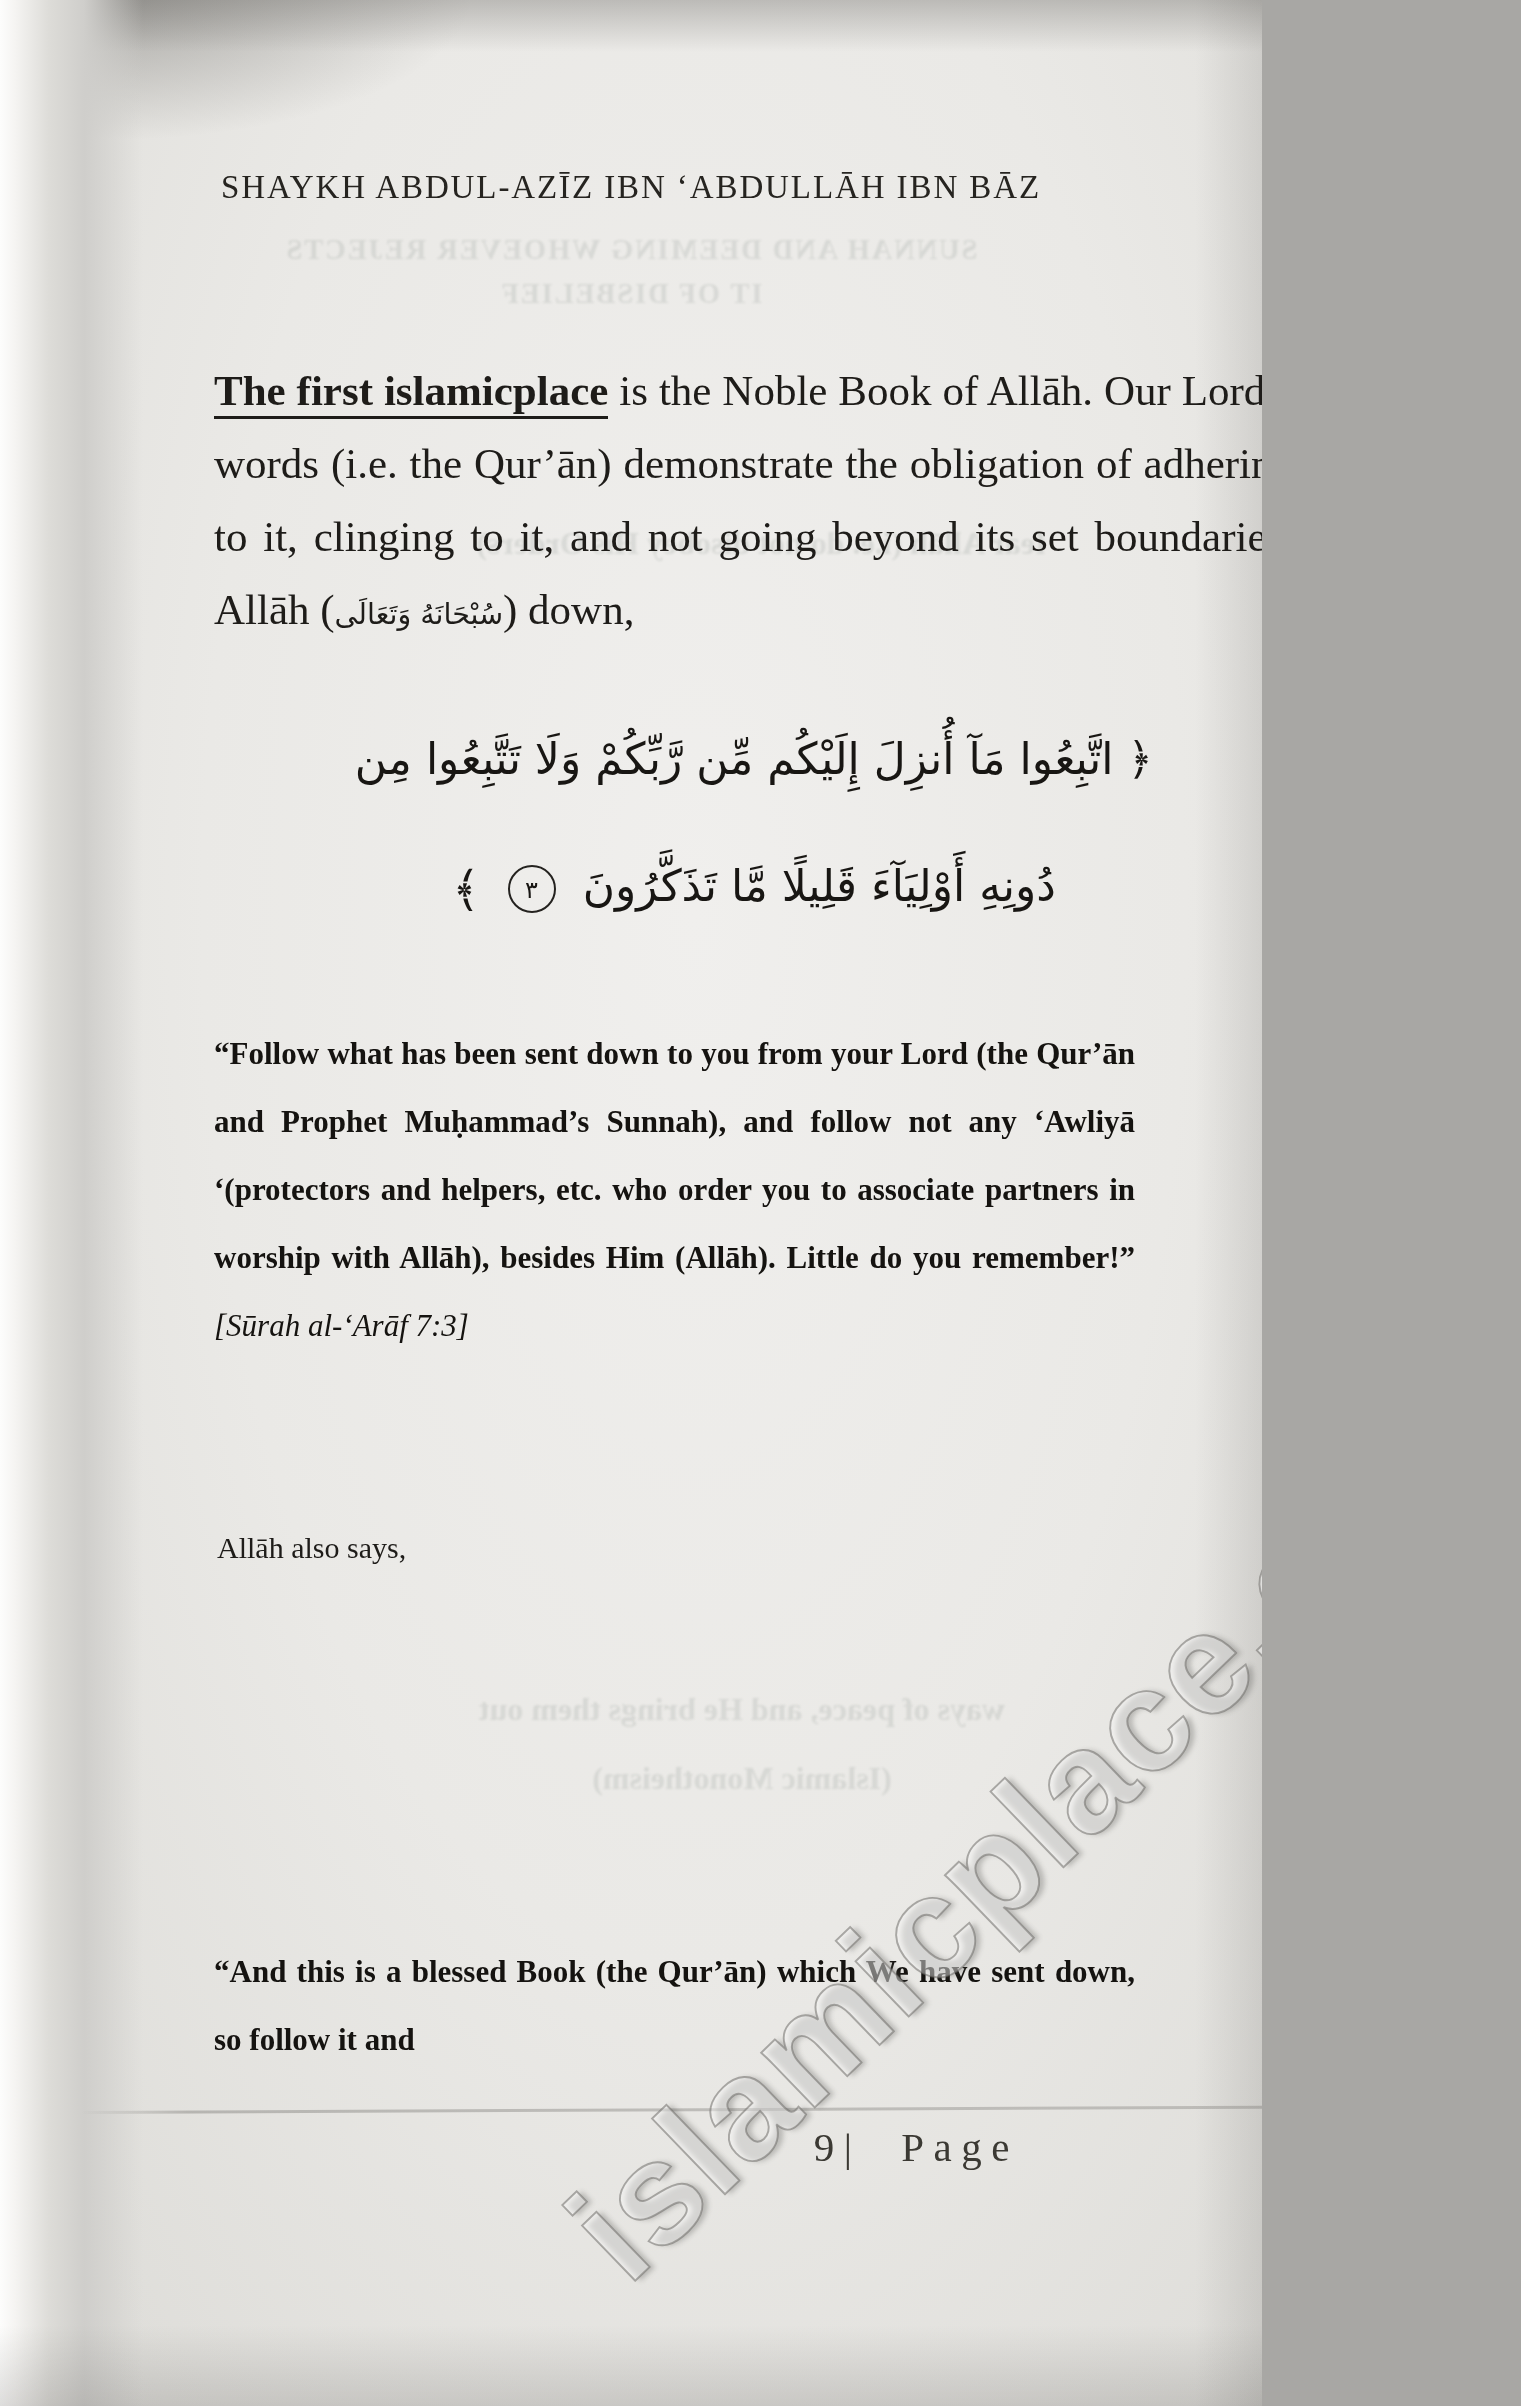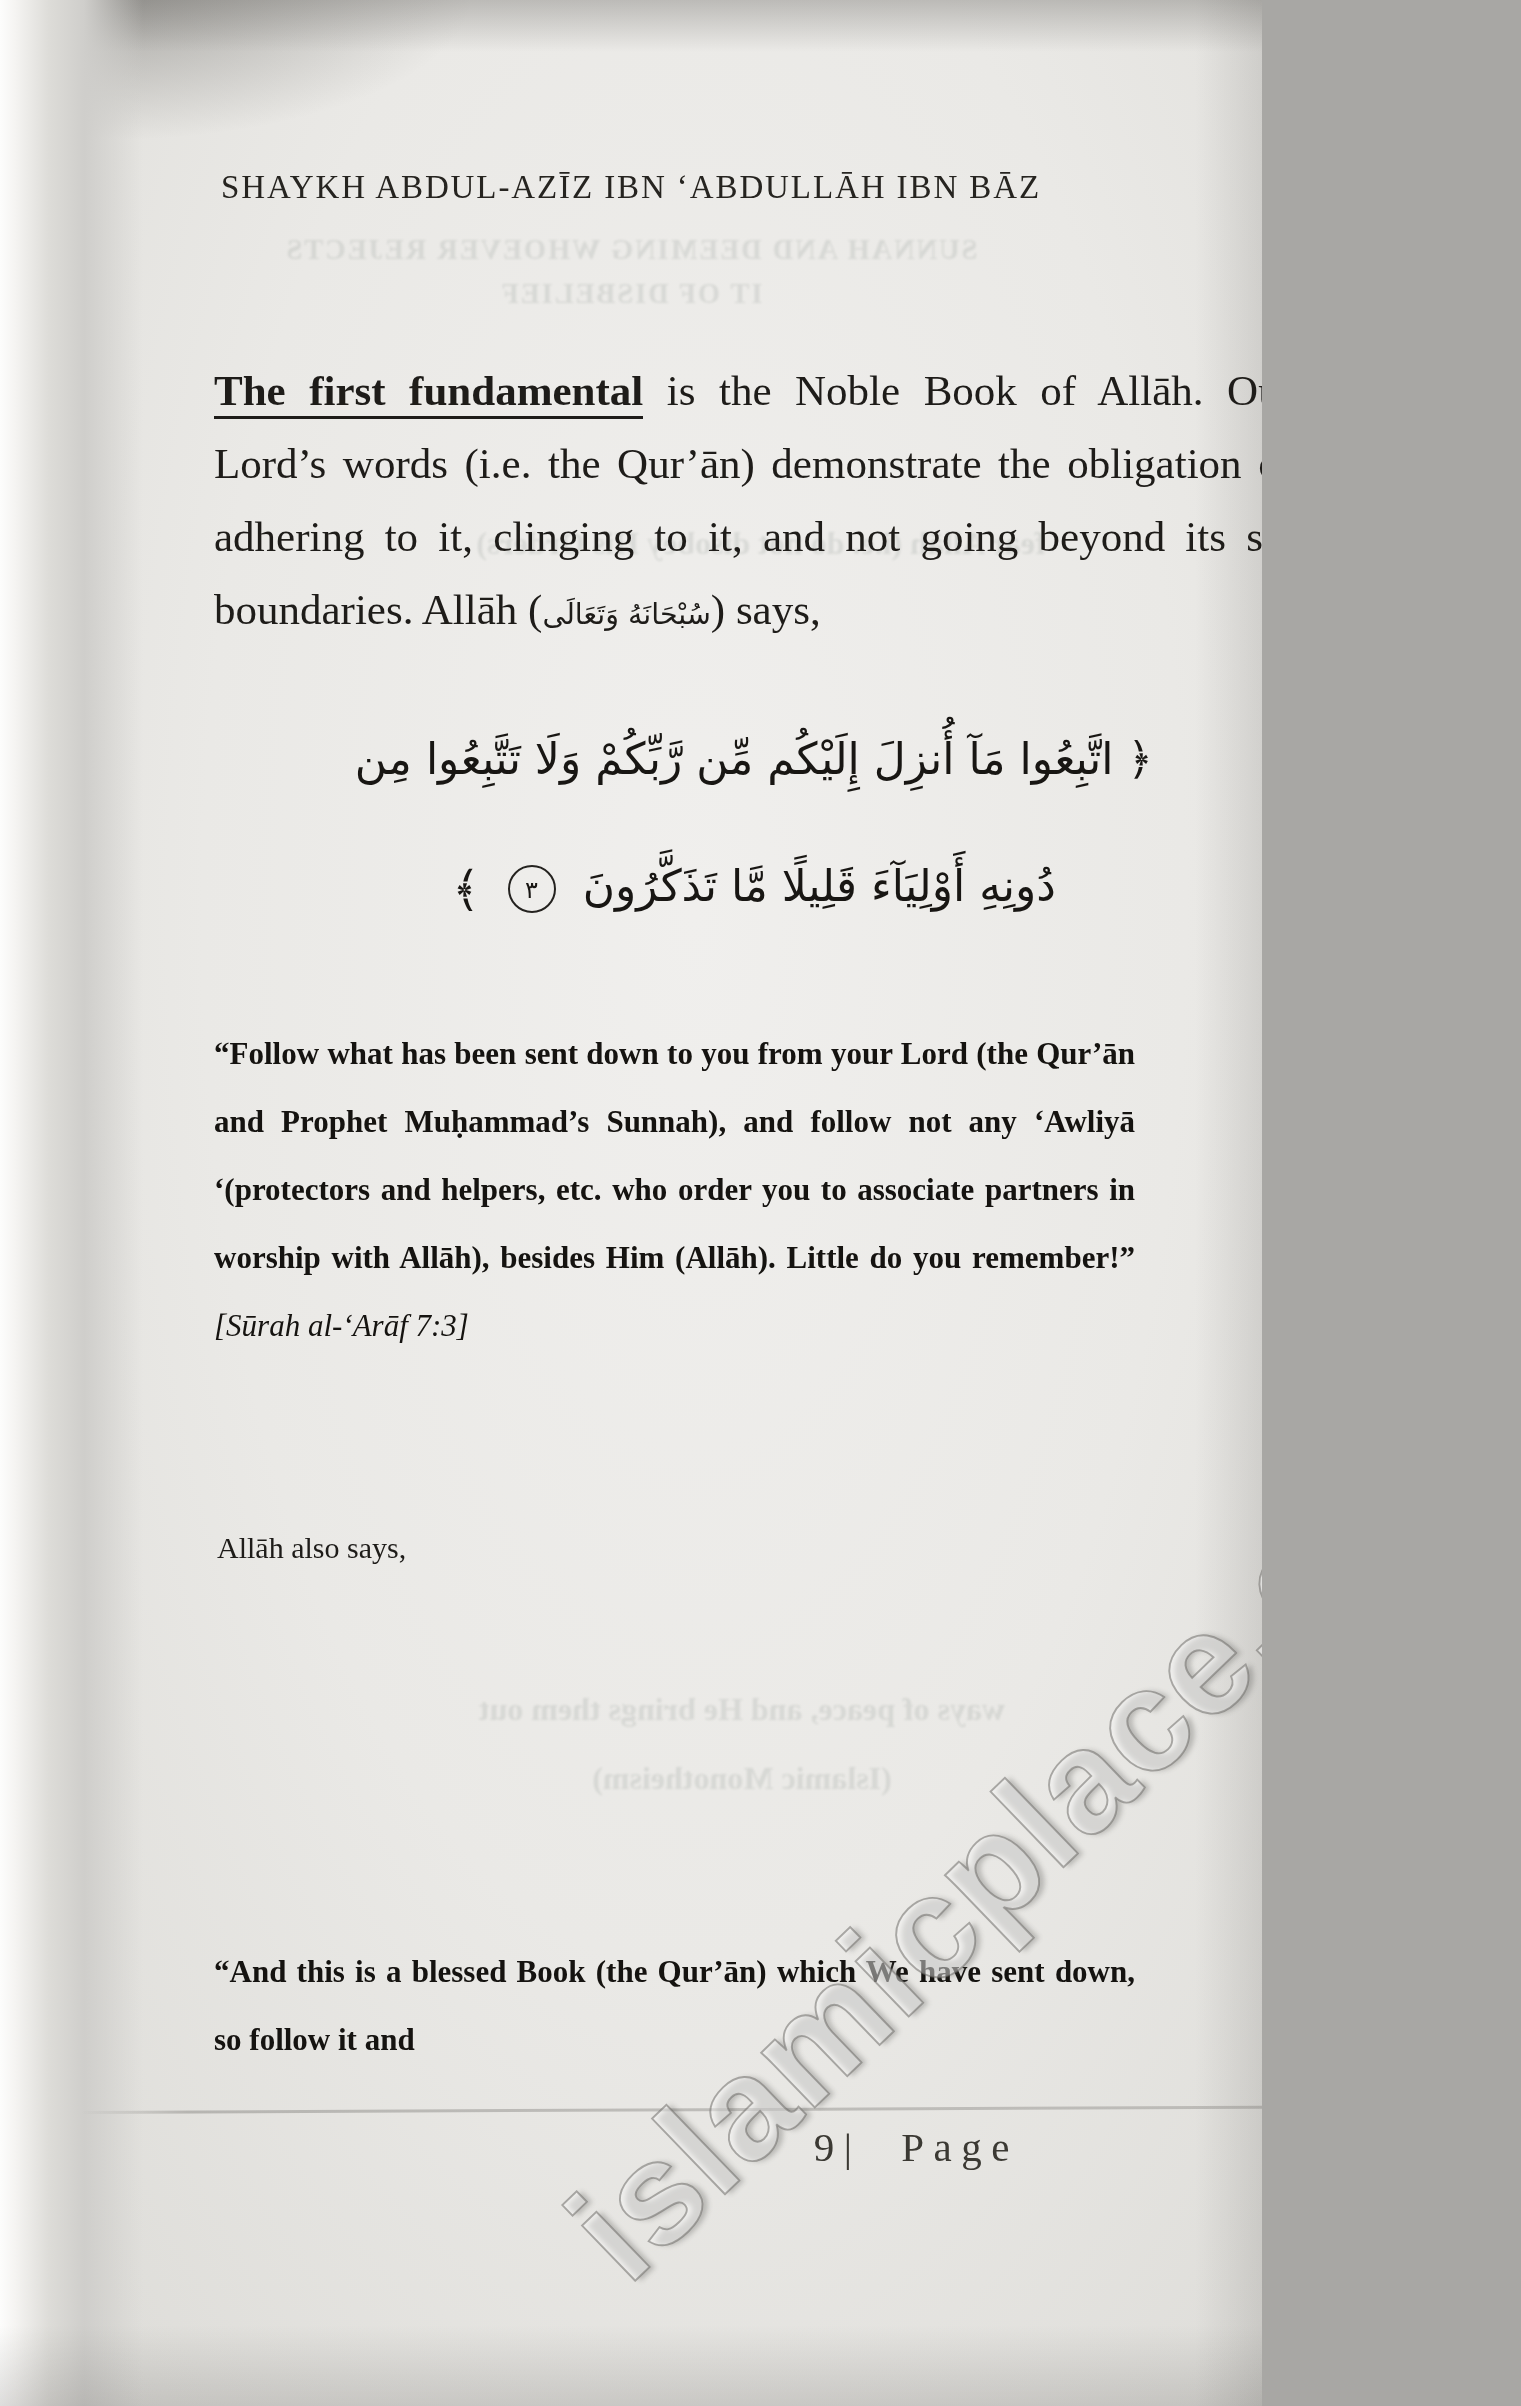--- a/index.html
+++ b/index.html
@@ -84,21 +84,21 @@
 
   <div class="ghost ghost-1">SUNNAH AND DEEMING WHOEVER REJECTS</div>
   <div class="ghost ghost-2">IT OF DISBELIEF</div>
   <div class="ghost ghost-3">fear Allāh (i.e. do not disobey His Orders)</div>
   <div class="ghost ghost-4">ways of peace, and He brings them out</div>
   <div class="ghost ghost-5">(Islamic Monotheism)</div>
 
   <div class="header">SHAYKH ABDUL-AZĪZ IBN ‘ABDULLĀH IBN BĀZ</div>
 
   <div class="para">
-    <span class="lead">The first fundamental</span><span> is the Noble Book of Allāh. Our Lord’s words (i.e. the Qur’ān) demonstrate the obligation of adhering to it, clinging to it, and not going beyond its set boundaries. Allāh (</span><span class="honorific">سُبْحَانَهُ وَتَعَالَى</span><span>) says,</span>
+    <span class="lead">The first islamicplace</span><span> is the Noble Book of Allāh. Our Lord’s words (i.e. the Qur’ān) demonstrate the obligation of adhering to it, clinging to it, and not going beyond its set boundaries. Allāh (</span><span class="honorific">سُبْحَانَهُ وَتَعَالَى</span><span>) down,</span>
   </div>
 
   <div class="verse verse-1">
     <div class="vline">﴿ اتَّبِعُوا مَآ أُنزِلَ إِلَيْكُم مِّن رَّبِّكُمْ وَلَا تَتَّبِعُوا مِن</div>
     <div class="vline">
       <span>دُونِهِ أَوْلِيَآءَ قَلِيلًا مَّا تَذَكَّرُونَ</span>
       <span class="ayah-medallion">٣</span>
       <span class="bracket">﴾</span>
     </div>
   </div>

